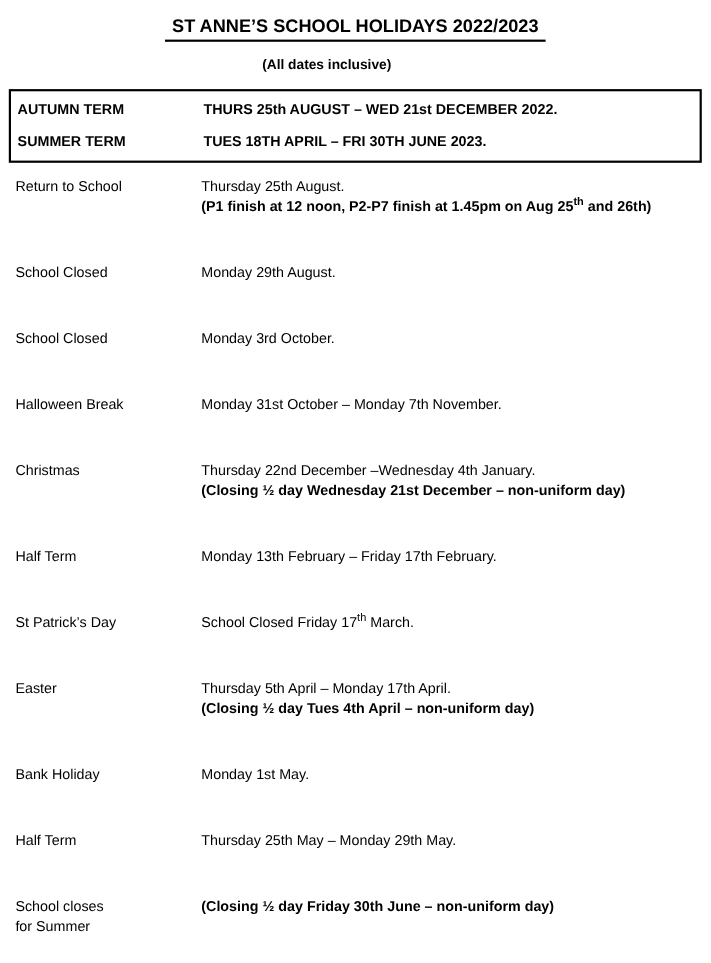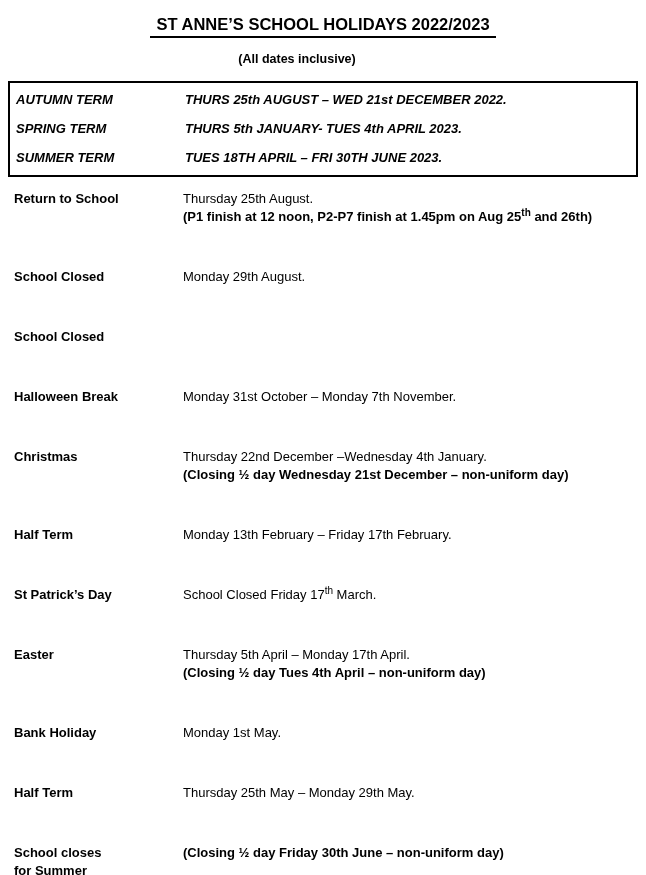--- a/index.html
+++ b/index.html
@@ -42,38 +42,37 @@
     border: 2px solid #000;
     padding: 2px 0 3px 0;
   }
   .term-row {
     display: flex;
     padding-left: 6px;
     font-size: 13px;
     font-weight: bold;
     line-height: 29px;
     white-space: nowrap;
-    font-style: italic;
   }
   .term-label { width: 169px; flex: 0 0 169px; }
   .term-dates { flex: 1; }
   .schedule {
     margin: 13px 8px 0 14px;
   }
   .sched-row {
     display: flex;
     font-size: 13px;
     line-height: 18px;
     margin-bottom: 42px;
   }
   .sched-row:last-child { margin-bottom: 0; }
   .row-label {
     width: 169px;
     flex: 0 0 169px;
-    font-weight: bold;
+    font-weight: normal;
   }
   .row-value { flex: 1; }
   .value-line.bold { font-weight: bold; }
   sup {
     font-size: 10px;
     line-height: 0;
     vertical-align: super;
   }
 </style>
 </head>
@@ -82,24 +81,20 @@
 <div class="page">
   <div class="title">
     <span class="underline">ST ANNE’S SCHOOL HOLIDAYS 2022/2023</span>
   </div>
   <div class="subtitle">(All dates inclusive)</div>
 
   <div class="term-box" id="term-box">
       <div class="term-row">
         <div class="term-label">AUTUMN TERM</div>
         <div class="term-dates">THURS 25th AUGUST – WED 21st DECEMBER 2022.</div>
-      </div>
-      <div class="term-row">
-        <div class="term-label">SPRING TERM</div>
-        <div class="term-dates">THURS 5th JANUARY- TUES 4th APRIL 2023.</div>
       </div>
       <div class="term-row">
         <div class="term-label">SUMMER TERM</div>
         <div class="term-dates">TUES 18TH APRIL – FRI 30TH JUNE 2023.</div>
       </div>
     </div>
 
   <div class="schedule" id="schedule">
       <div class="sched-row">
         <div class="row-label">
@@ -114,20 +109,23 @@
         <div class="row-label">
           <div class="label-line">School Closed</div>
         </div>
         <div class="row-value">
           <div class="value-line"><span>Monday 29th August.</span></div>
         </div>
       </div>
       <div class="sched-row">
         <div class="row-label">
           <div class="label-line">School Closed</div>
+        </div>
+        <div class="row-value">
+          <div class="value-line"><span>Monday 3rd October.</span></div>
         </div>
       </div>
       <div class="sched-row">
         <div class="row-label">
           <div class="label-line">Halloween Break</div>
         </div>
         <div class="row-value">
           <div class="value-line"><span>Monday 31st October – Monday 7th November.</span></div>
         </div>
       </div>

